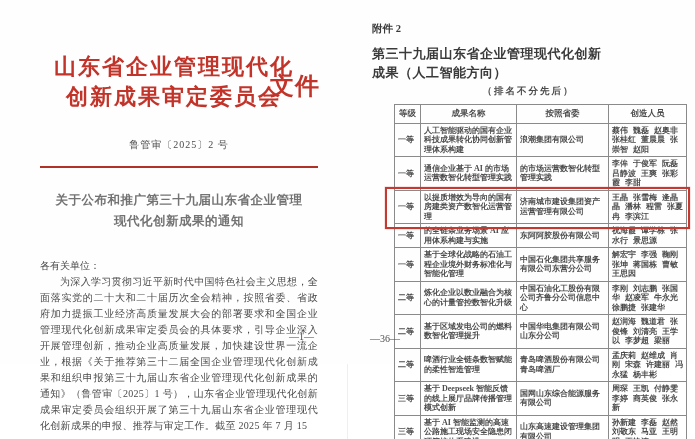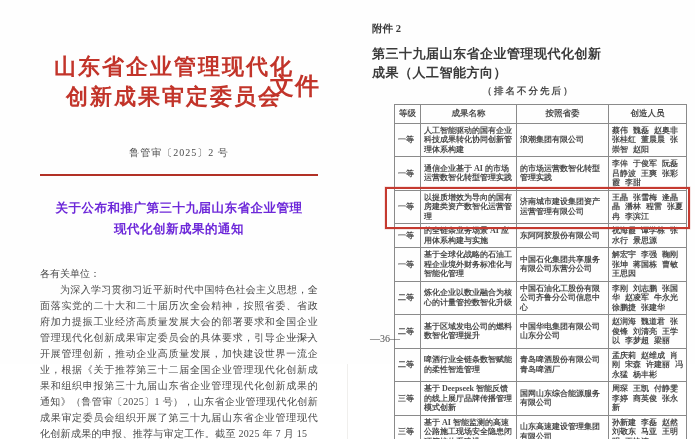--- a/index.html
+++ b/index.html
@@ -20,25 +20,25 @@
   
   .red-head { position:relative; width:100%; margin-top:22px; text-align:center; }
   .red-title {
     color:#c2342a; font-weight:bold; font-size:22px; line-height:30px;
     letter-spacing:2px; text-align:center; width:252px; margin:0 auto 0 8px;
   }
   .red-suffix {
     position:absolute; right:-2px; top:18px; color:#c2342a;
     font-weight:bold; font-size:24px; letter-spacing:1px;text-align:center;
   }
-  .doc-number { text-align:center; font-size:10px; color:#4a4a4a; margin-top:34px; letter-spacing:1px; }
+  .doc-number { text-align:center; font-size:10px; color:#4a4a4a; margin-top:26px; letter-spacing:1px; }
   .red-rule { height:2px; background:#b23126; margin:14px 0 0 0; width:278px; }
   .doc-title {
     text-align:center; font-weight:bold; font-size:12.5px; line-height:21px;
-    color:#6d28d9; margin-top:22px; letter-spacing:0.5px;
+    color:#737373; margin-top:22px; letter-spacing:0.5px;
   }
   .salutation { font-size:10px; color:#4a4a4a; margin-top:26px; line-height:16px; }
   .body-par {
     font-size:10px; color:#4a4a4a; line-height:16px; text-align:justify;
     text-indent:2em; margin-top:0; letter-spacing:0.3px;
   }
   .page-num-left { position:absolute; right:34px; bottom:22px; font-size:10px; color:#4a4a4a; }
 
   
   .attachment-label { font-size:10.5px; font-weight:bold; color:#3a3a3a; }

